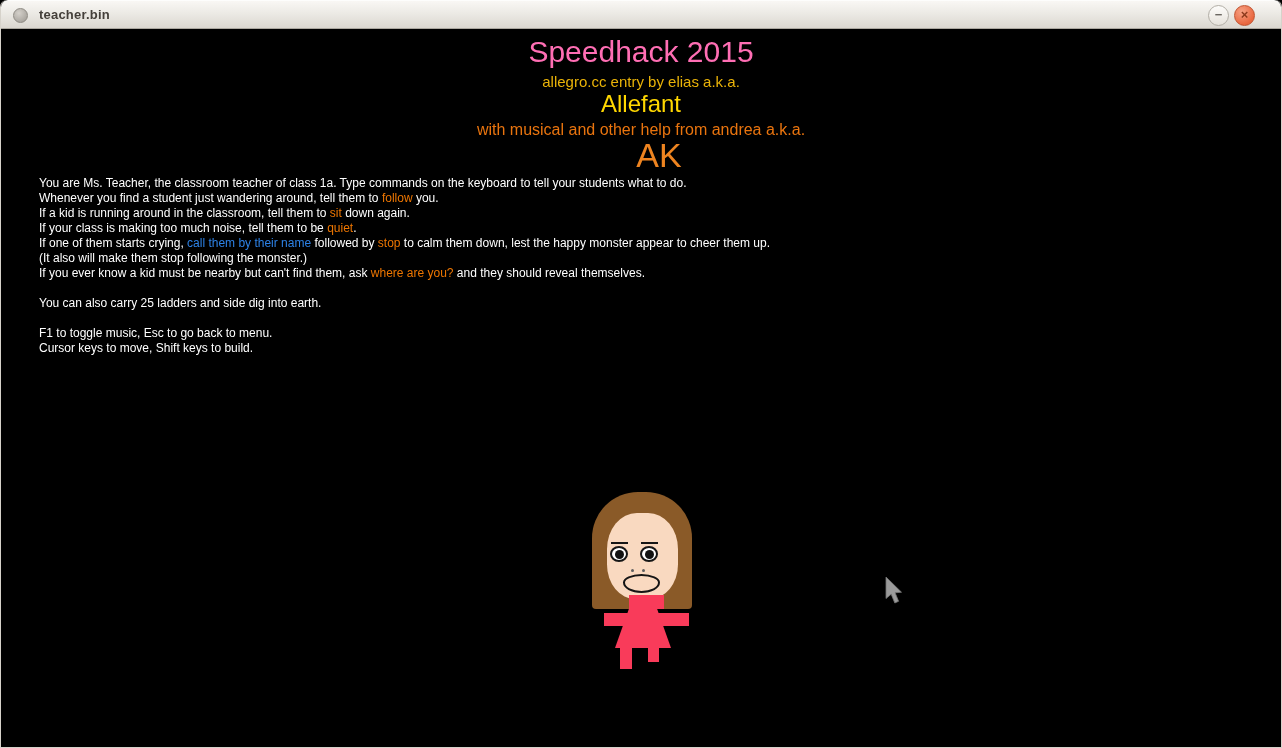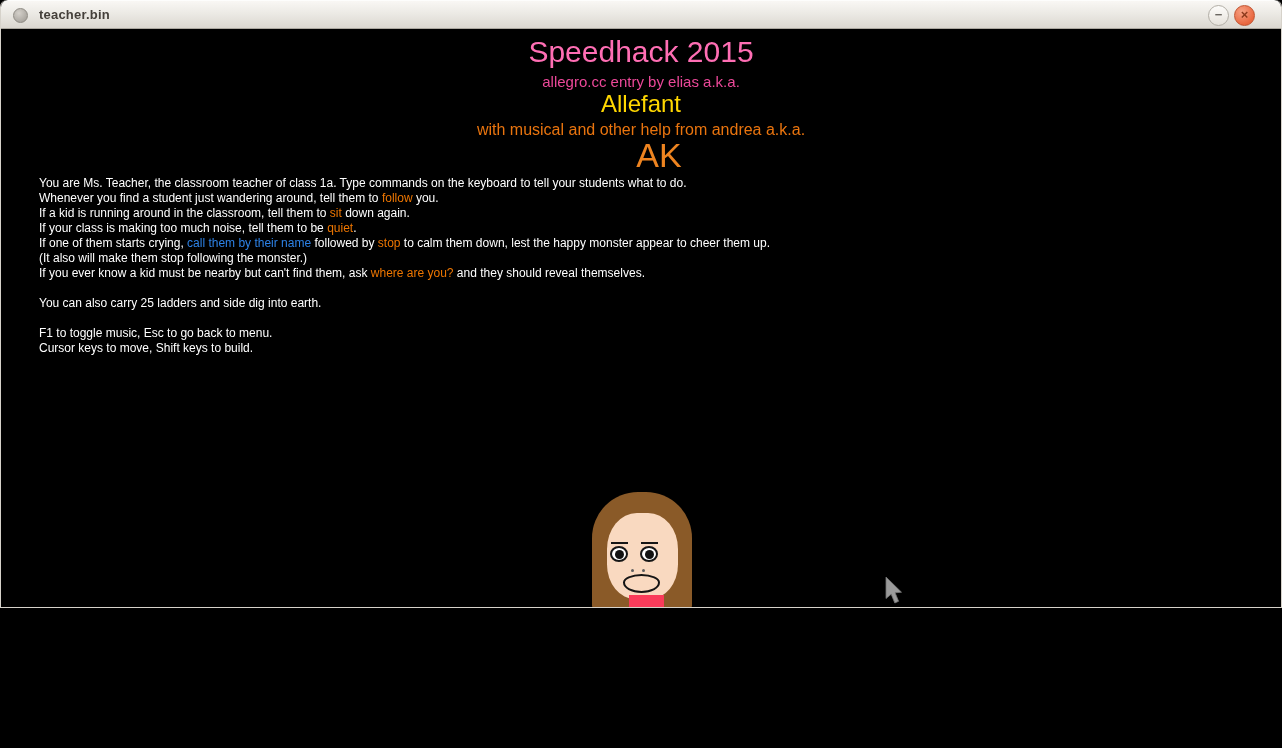--- a/index.html
+++ b/index.html
@@ -1,19 +1,19 @@
 <!DOCTYPE html>
 <html><head>
 <meta charset="utf-8">
 <style>
   * { margin:0; padding:0; box-sizing:border-box; }
   html,body { width:1282px; height:748px; background:#000; overflow:hidden;
               font-family:"Liberation Sans", sans-serif; }
 
-  .window { position:absolute; left:0; top:0; width:1282px; height:608px;
+  .window { position:absolute; left:0; top:0; width:1282px; height:748px;
             border-radius:7px 7px 0 0; overflow:hidden; background:#000;
             border-left:1px solid #d6d2ca; border-right:1px solid #d6d2ca;
             border-bottom:1px solid #d6d2ca; }
 
   
   .titlebar { position:absolute; left:0; top:0; right:0; height:29px;
               background:linear-gradient(#f9f7f4 0%, #eceae5 45%, #dbd7d0 100%);
               border-top:1px solid #fdfdfc; border-bottom:1px solid #aba79f;
               border-radius:7px 7px 0 0; }
   .app-icon { position:absolute; left:12px; top:7px; width:15px; height:15px;
@@ -29,21 +29,21 @@
   .wbtn.close { background:radial-gradient(circle at 36% 30%, #f6a183, #e9663e 72%);
                 border:1px solid #c05330; color:#8c3a1c; font-weight:bold; }
   .wbtn .glyph { position:relative; top:-1px; }
 
   
   .client { position:absolute; left:0; top:29px; width:1280px; height:718px;
             background:#000; }
 
   .hline { position:absolute; left:0; right:0; text-align:center; white-space:pre; }
   .h-pink   { top:6px;   font-size:30px; color:#ff6eb4; }
-  .h-sub1   { top:44px;  font-size:15px; color:#ec4899; }
+  .h-sub1   { top:44px;  font-size:15px; color:#eab308; }
   .h-yellow { top:61px;  font-size:24px; color:#ffd700; }
   .h-sub2   { top:92px;  font-size:16px; color:#e9740e; }
   .h-ak     { top:107px; font-size:34px; color:#ee8420;padding-left:36px; }
 
   .instructions { position:absolute; left:10px; top:147px; font-size:12px;
                   line-height:15px; color:#fff;margin-left:28px; }
   .iline { min-height:15px; white-space:pre; }
   .seg-white  { color:#ffffff; }
   .seg-orange { color:#ee7600; }
   .seg-blue   { color:#2d82e6; }

